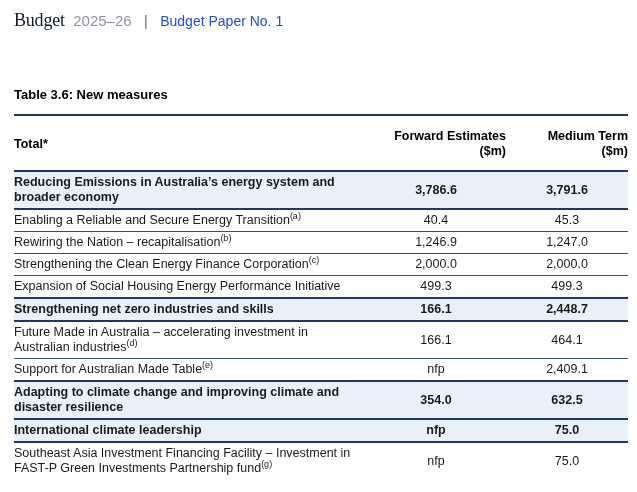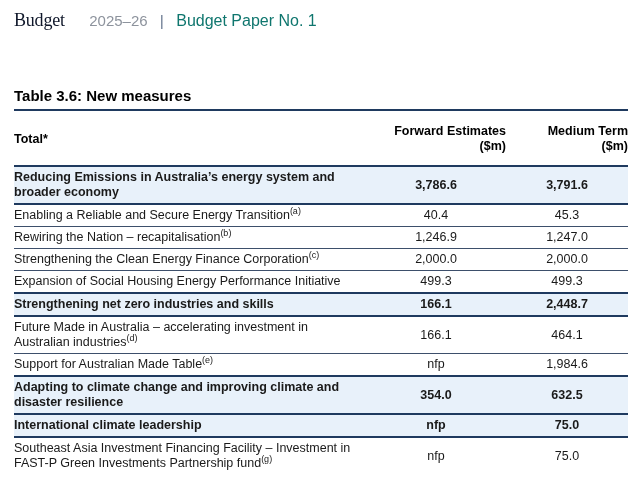--- a/index.html
+++ b/index.html
@@ -11,28 +11,28 @@
     overflow: hidden;
   }
   .page { box-sizing: border-box; width: 637px; padding: 10px 9px 0 14px; }
 
   
   .doc-header { white-space: nowrap; margin-bottom: 56px; }
   .logo {
     font-family: "Liberation Serif", serif;
     font-weight: normal; font-size: 18px; color: #0f172a; letter-spacing: -0.2px;
   }
-  .year { font-size: 15px; color: #8d939d; margin-left: 20px; }
+  .year { font-size: 15px; color: #8d939d; margin-left: 4px; }
   .sep  { font-size: 14px; color: #5a6b85; margin: 0 8px; }
-  .paper { font-size: 16px; color: #0f766e; }
+  .paper { font-size: 14px; color: #1d4ed8; }
 
   
   .table-title {
-    font-size: 15px; font-weight: bold; color: #000;
-    padding-bottom: 5px;
+    font-size: 13px; font-weight: bold; color: #000;
+    padding-bottom: 12px;
     border-bottom: 2px solid #1f3a5f;
   }
 
   table { width: 100%; border-collapse: collapse; font-size: 12.5px; table-layout: fixed; }
   col.c-lbl { width: auto; }
   col.c-fwd { width: 140px; }
   col.c-med { width: 122px; }
 
   thead th {
     font-weight: bold; color: #000;
@@ -124,21 +124,21 @@
         <td class="num">2,448.7</td>
       </tr>
       <tr>
         <td class="lbl"><span>Future Made in Australia – accelerating investment in Australian industries</span><sup>(d)</sup></td>
         <td class="num">166.1</td>
         <td class="num">464.1</td>
       </tr>
       <tr>
         <td class="lbl"><span>Support for Australian Made Table</span><sup>(e)</sup></td>
         <td class="num">nfp</td>
-        <td class="num">1,984.6</td>
+        <td class="num">2,409.1</td>
       </tr>
       <tr class="section">
         <td class="lbl"><span>Adapting to climate change and improving climate and disaster resilience</span><sup></sup></td>
         <td class="num">354.0</td>
         <td class="num">632.5</td>
       </tr>
       <tr class="section">
         <td class="lbl"><span>International climate leadership</span><sup></sup></td>
         <td class="num">nfp</td>
         <td class="num">75.0</td>

